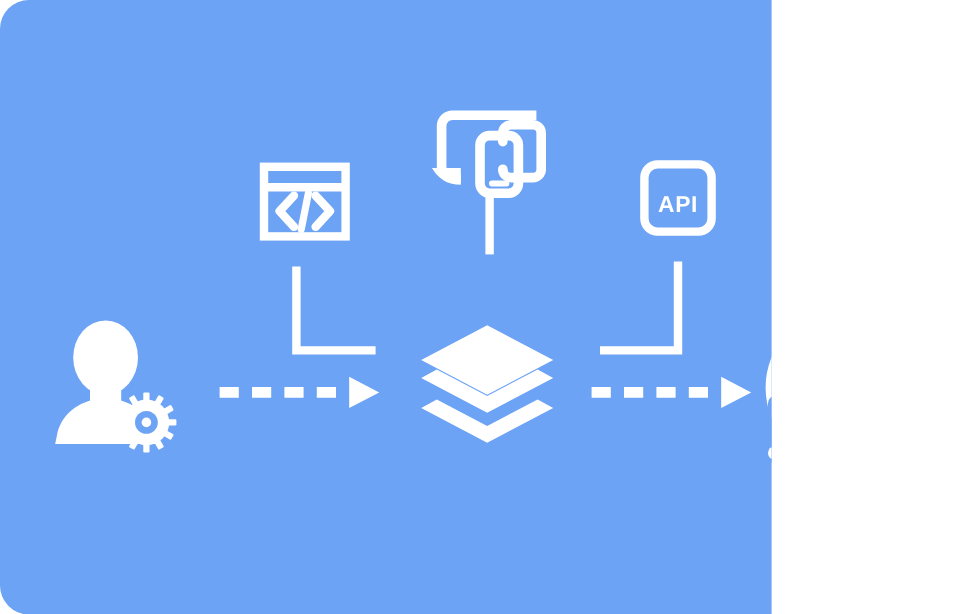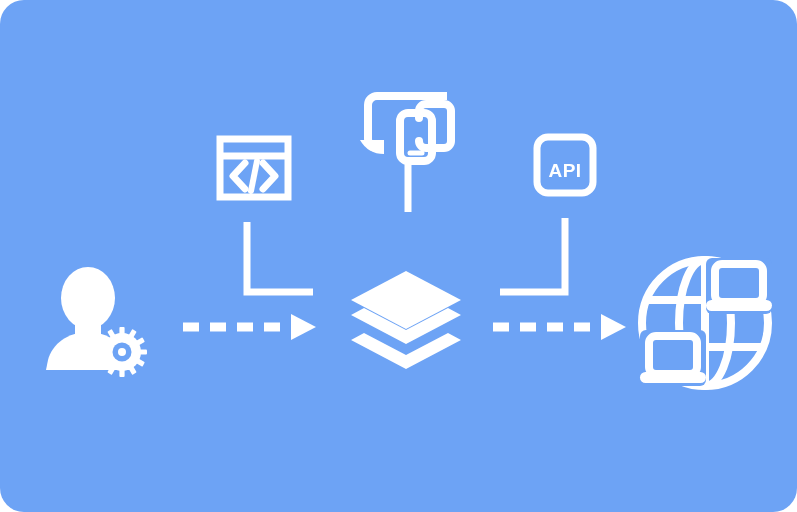--- a/index.html
+++ b/index.html
@@ -7,21 +7,21 @@
     padding: 0;
     background: #ffffff;
   }
   body {
     width: 797px;
     height: 512px;
     font-family: "Liberation Sans", sans-serif;
   }
   #diagram-canvas {
     position: relative;
-    width: 797px;
+    width: 643px;
     height: 512px;
     overflow: hidden;
   }
   #diagram-canvas svg {
     display: block;
   }
   .api-label {
     font-family: "Liberation Sans", sans-serif;
     font-weight: bold;
     font-size: 19px;

